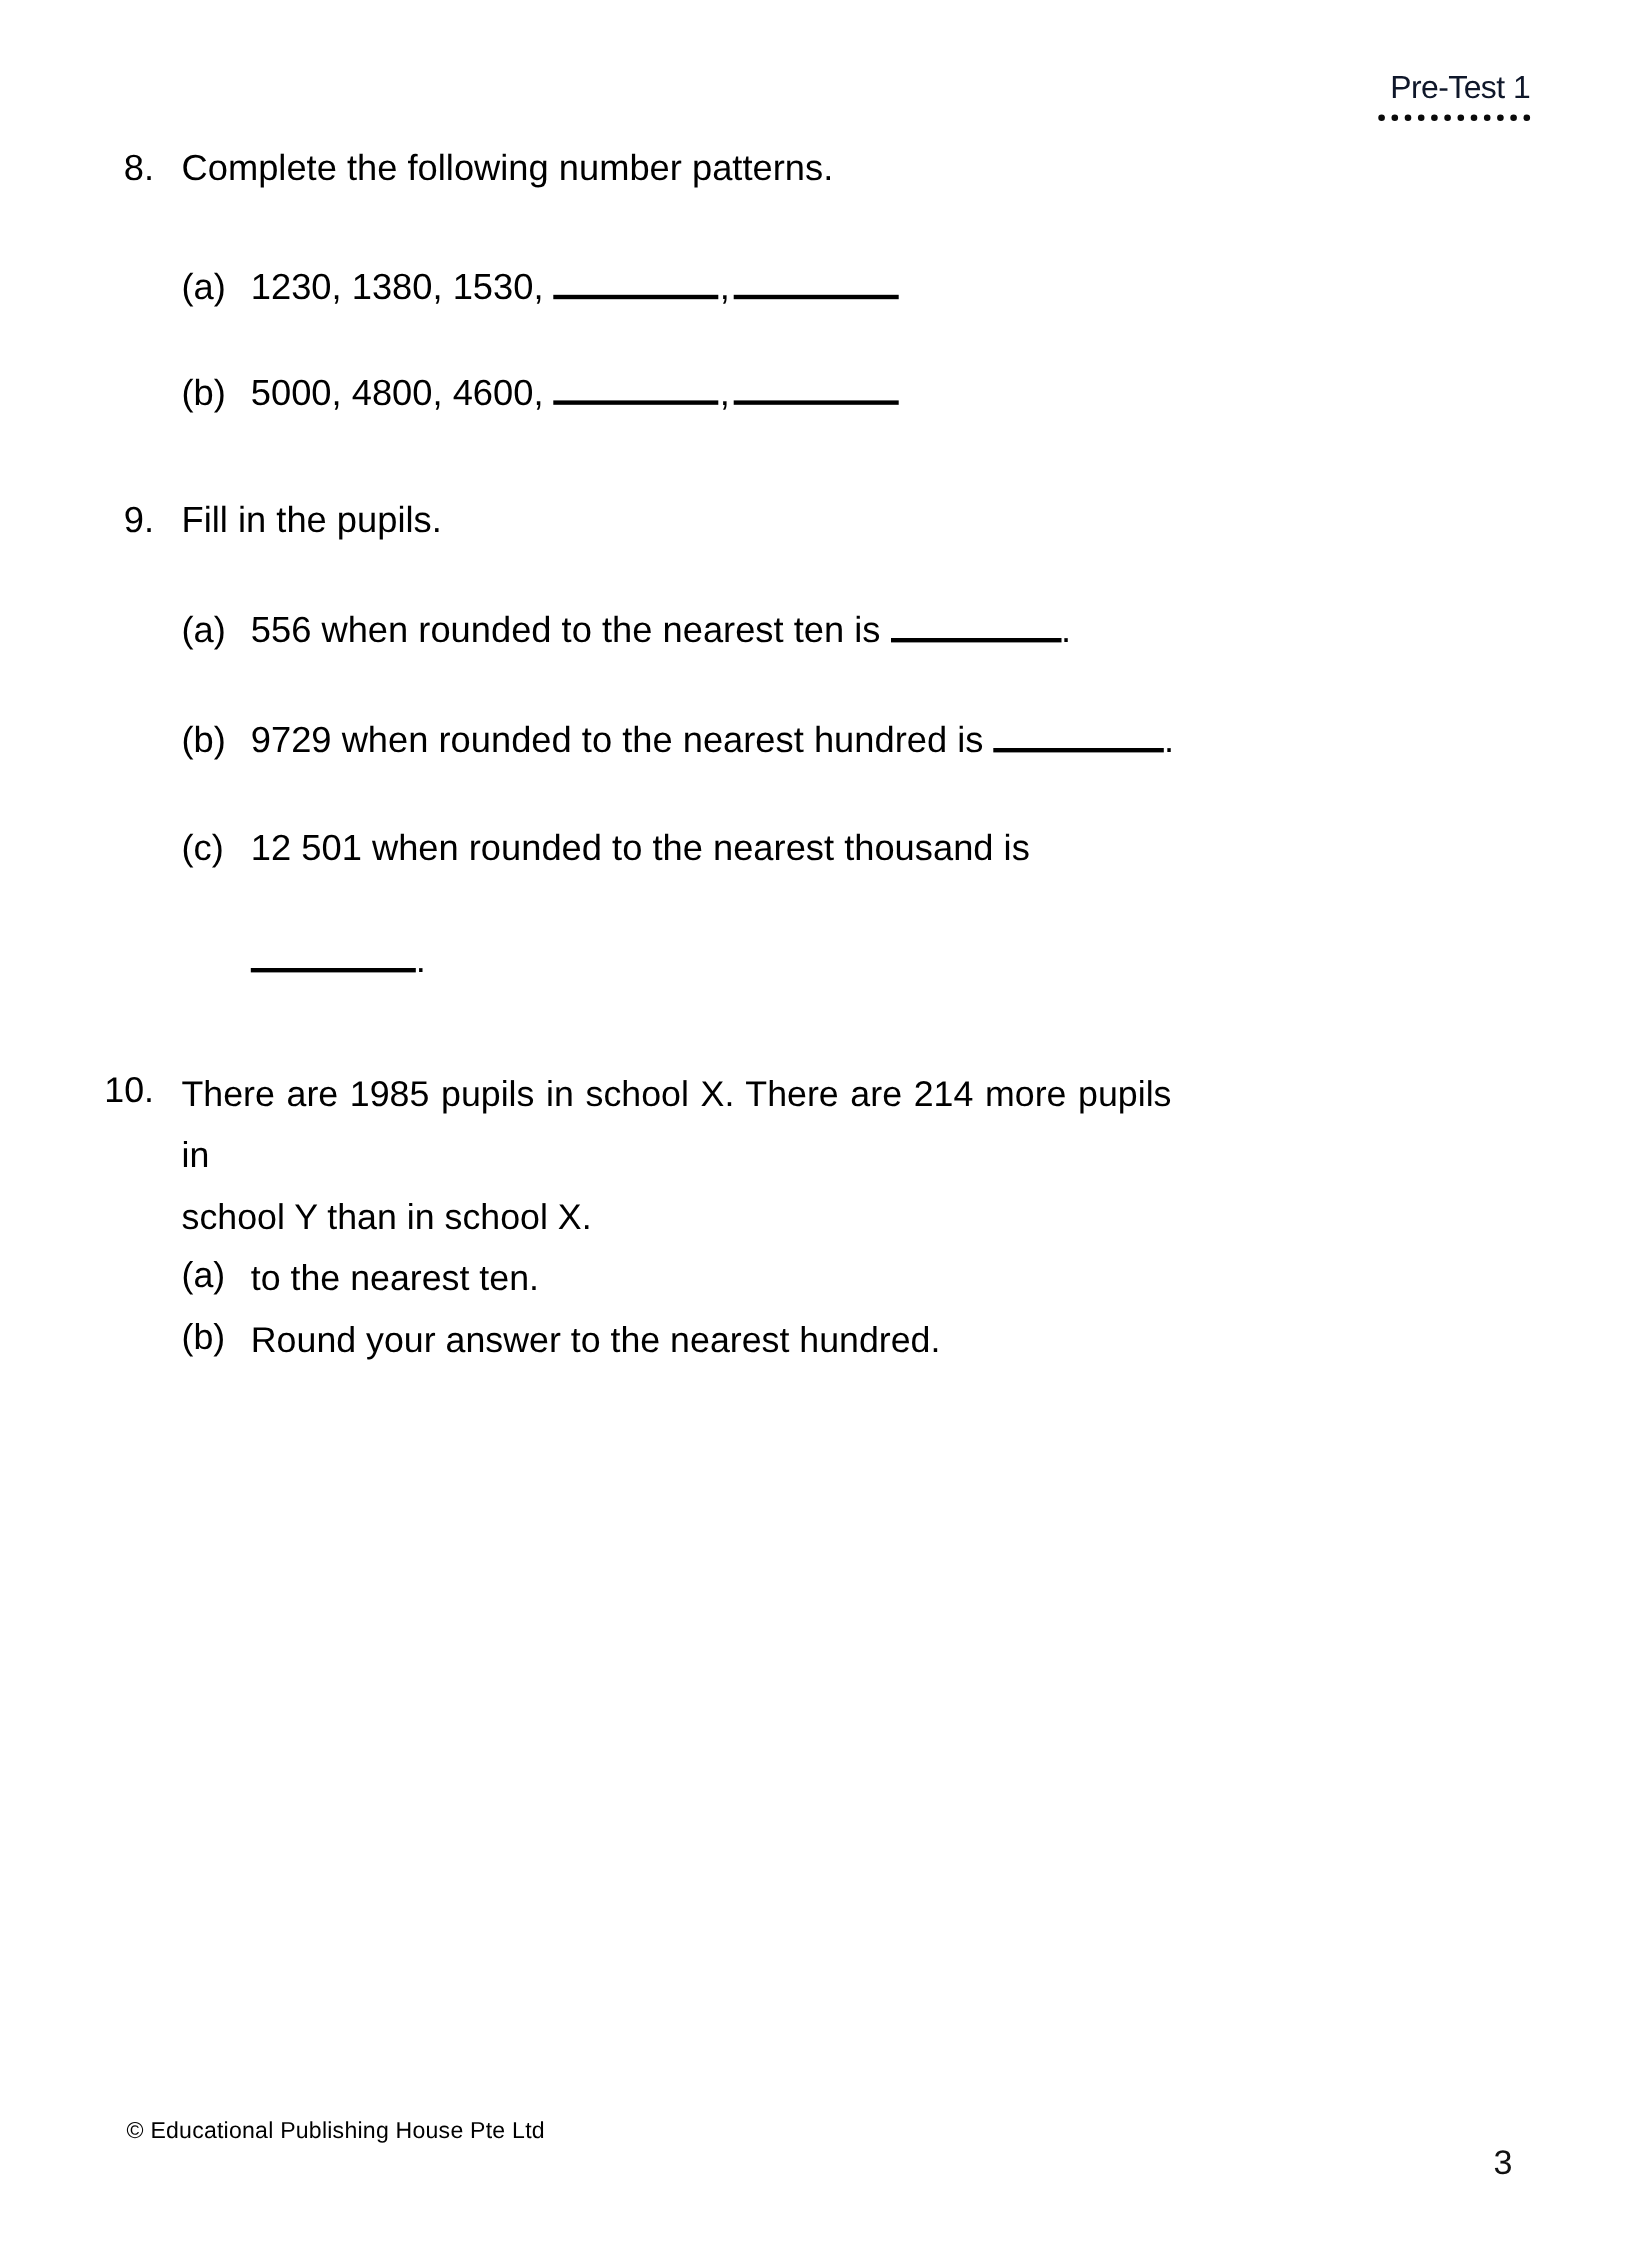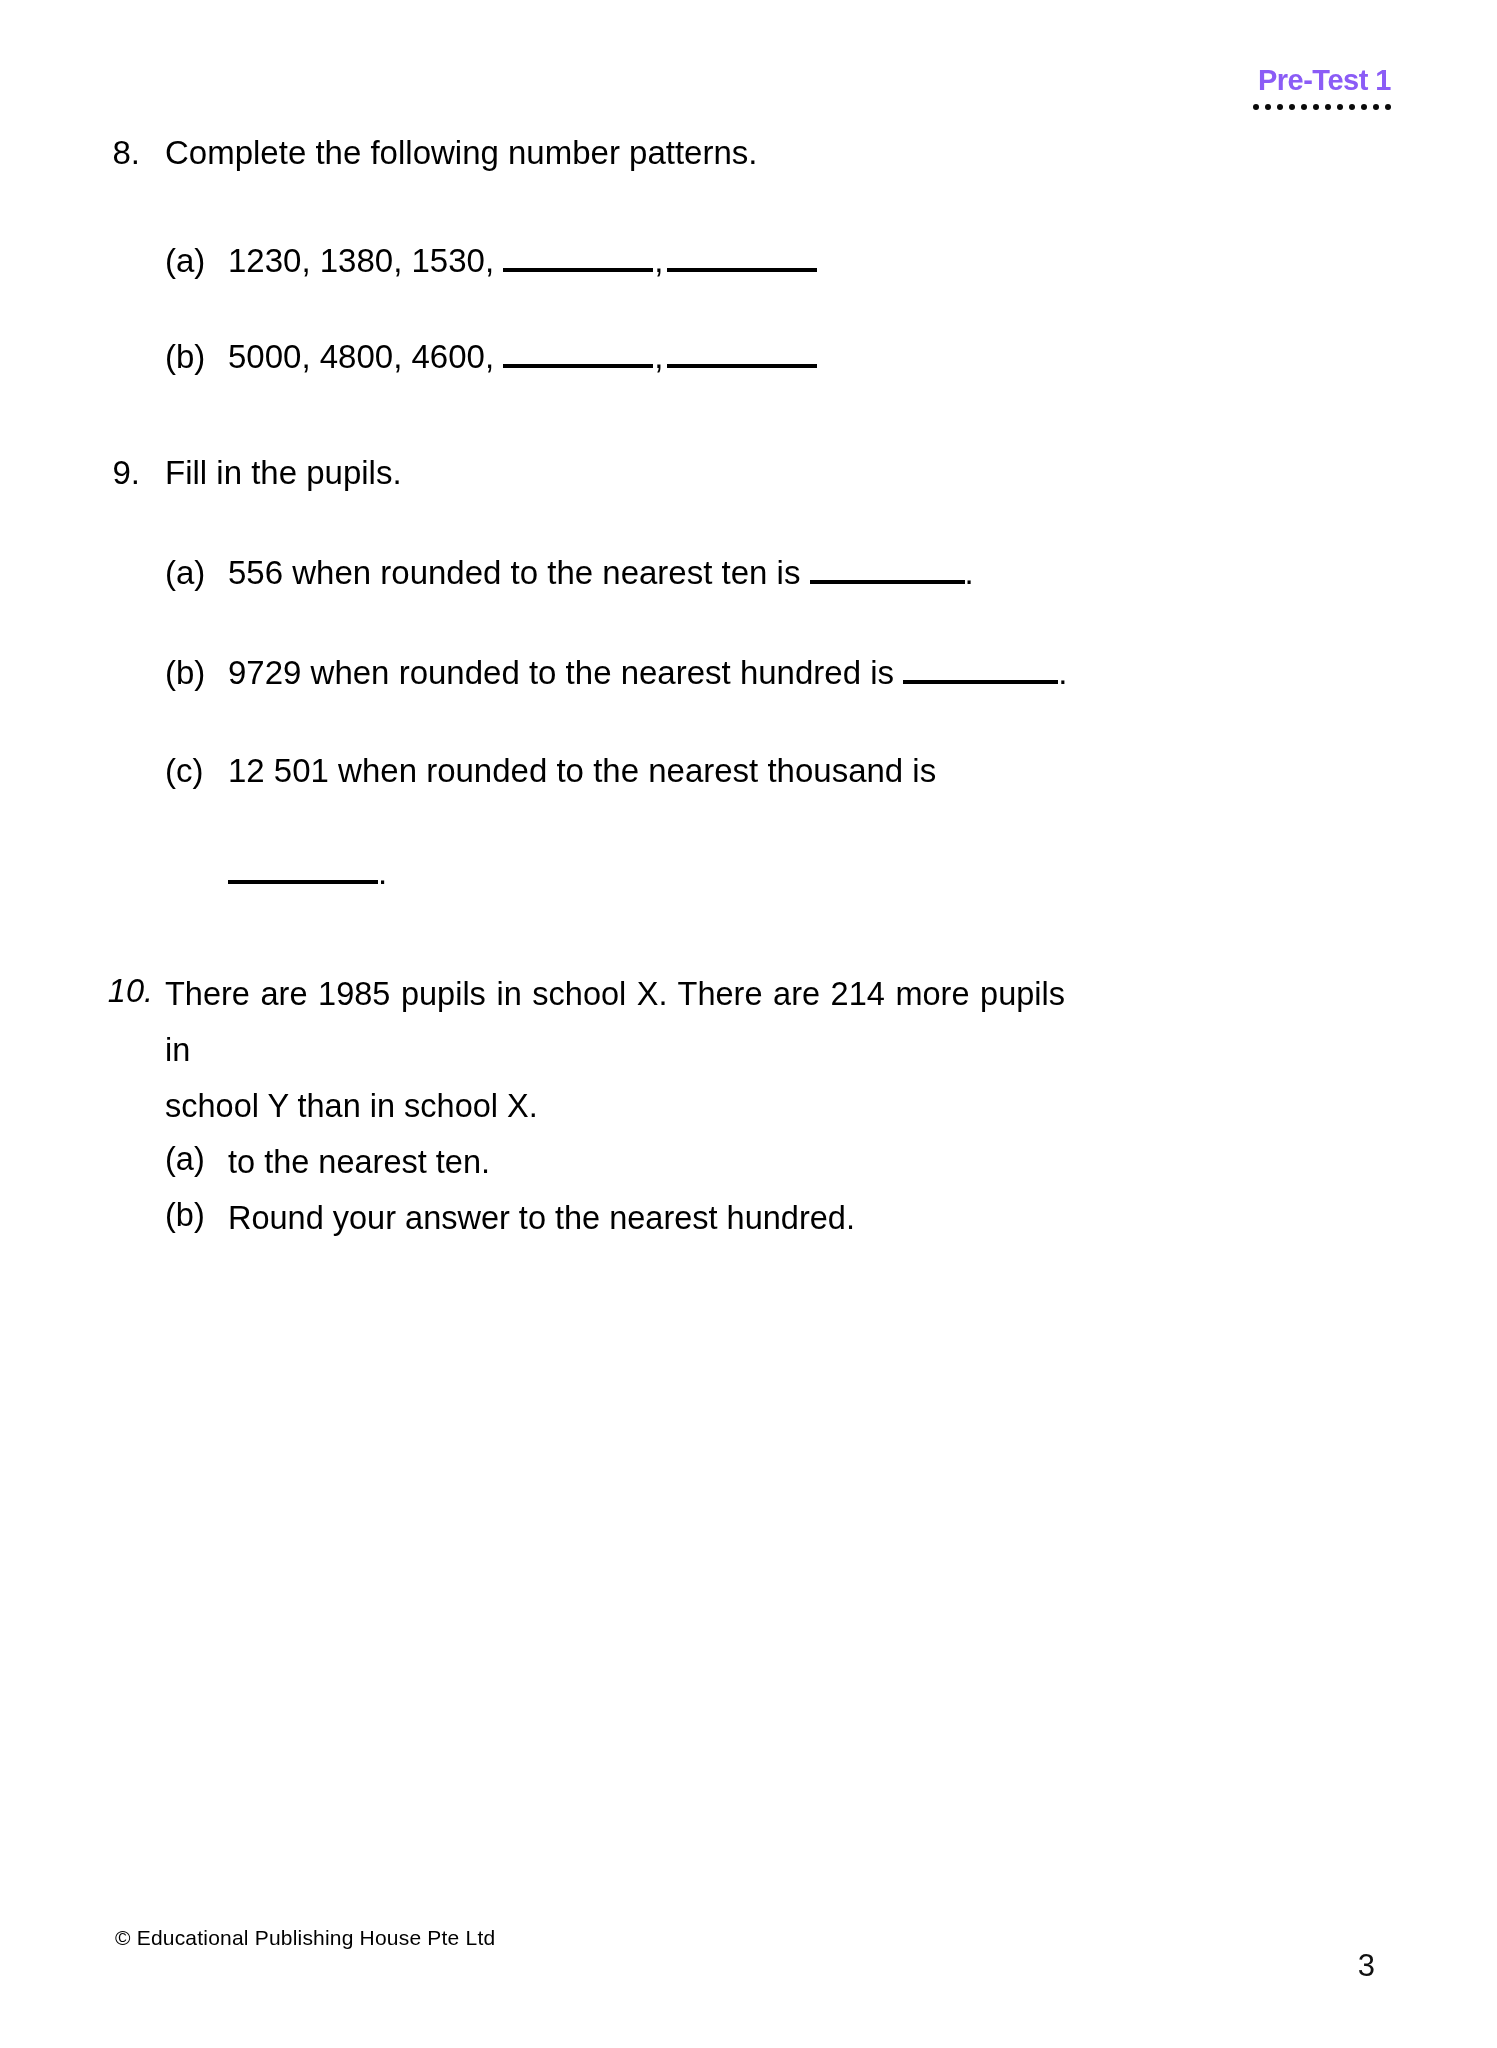--- a/index.html
+++ b/index.html
@@ -9,22 +9,22 @@
     font-family:"Liberation Sans", sans-serif;
     color:#000;
     position:relative;
     overflow:hidden;
   }
   .page { position:absolute; inset:0; }
 
   
   .header { position:absolute; top:64px; right:106px; width:140px; }
   .header-title {
-    font-size:29px; font-weight:bold; letter-spacing:-0.5px;
-    text-align:right; white-space:nowrap; color:#8b5cf6;
+    font-size:29px; font-weight:normal; letter-spacing:-0.5px;
+    text-align:right; white-space:nowrap; color:#0f172a;
   }
   .dots { display:flex; justify-content:space-between; margin-top:7px; width:138px; margin-left:auto; }
   .dots i { width:6px; height:6px; border-radius:50%; background:#0a0a0a; display:block; }
 
   
   .row { position:absolute; left:0; width:1497px; font-size:33px; line-height:42px; white-space:nowrap; }
   .qnum { position:absolute; left:92px; width:48px; text-align:right; }
   .prompt { position:absolute; left:165px;text-align:right; }
   .plabel { position:absolute; left:165px; }
   .pcontent { position:absolute; left:228px; }
@@ -33,21 +33,21 @@
     display:inline-block; height:0;
     border-bottom:4px solid #000;
     vertical-align:baseline;
   }
   .blank.w150 { width:150px; }
   .blank.w155 { width:155px; }
   .sep { padding:0 4px 0 1px; }
 
   
   .q10 { position:absolute; top:966px; left:92px; width:980px; font-size:32.5px; }
-  .q10 .qnum10 { position:absolute; left:13px; top:0; width:48px; text-align:right; line-height:50px;font-style:italic; }
+  .q10 .qnum10 { position:absolute; left:0; top:0; width:48px; text-align:right; line-height:50px; }
   .q10-intro { margin-left:73px; width:900px; }
   .q10-part { position:relative; margin-left:136px; width:840px; }
   .q10-part .plabel10 { position:absolute; left:-63px; top:0; line-height:50px; }
   .jline { line-height:56px; }
   .jline.stretch { text-align:justify; text-align-last:justify; }
 
   
   .copyright {
     position:absolute; left:115px; top:1926px;
     font-size:21px; color:#000000; letter-spacing:0.2px; white-space:nowrap;

